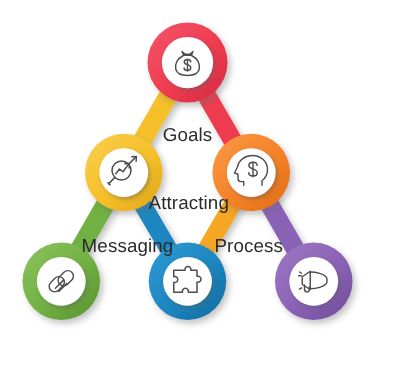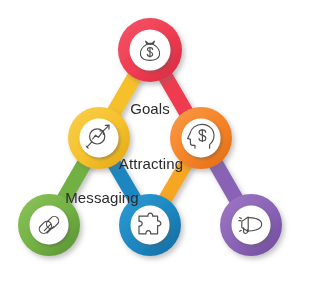--- a/index.html
+++ b/index.html
@@ -242,15 +242,16 @@
           <path d="M239.6 231.3 L241.3 230.3"></path>
         </g>
       </g>
     </g>
   </svg>
 
   <div class="label-layer">
     <div class="node-label" style="left:150px; top:108px;">Goals</div>
     <div class="node-label" style="left:151px; top:163px;text-align:right;">Attracting</div>
     <div class="node-label" style="left:102px; top:197px;">Messaging</div>
+    <div class="node-label" style="left:199px; top:197px;">Process</div>
   </div>
 
 </div>
 
 </body></html>

